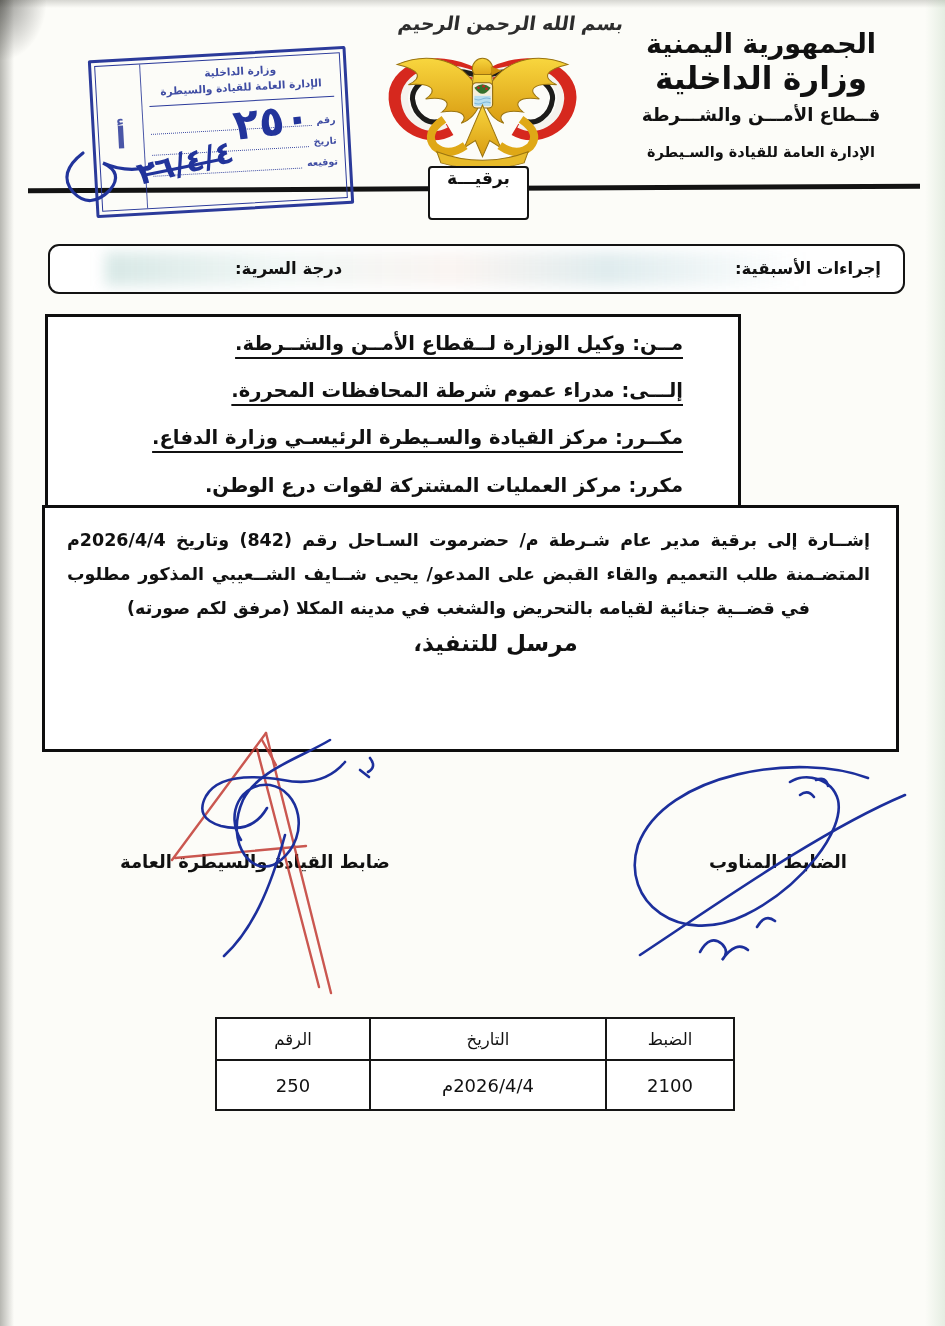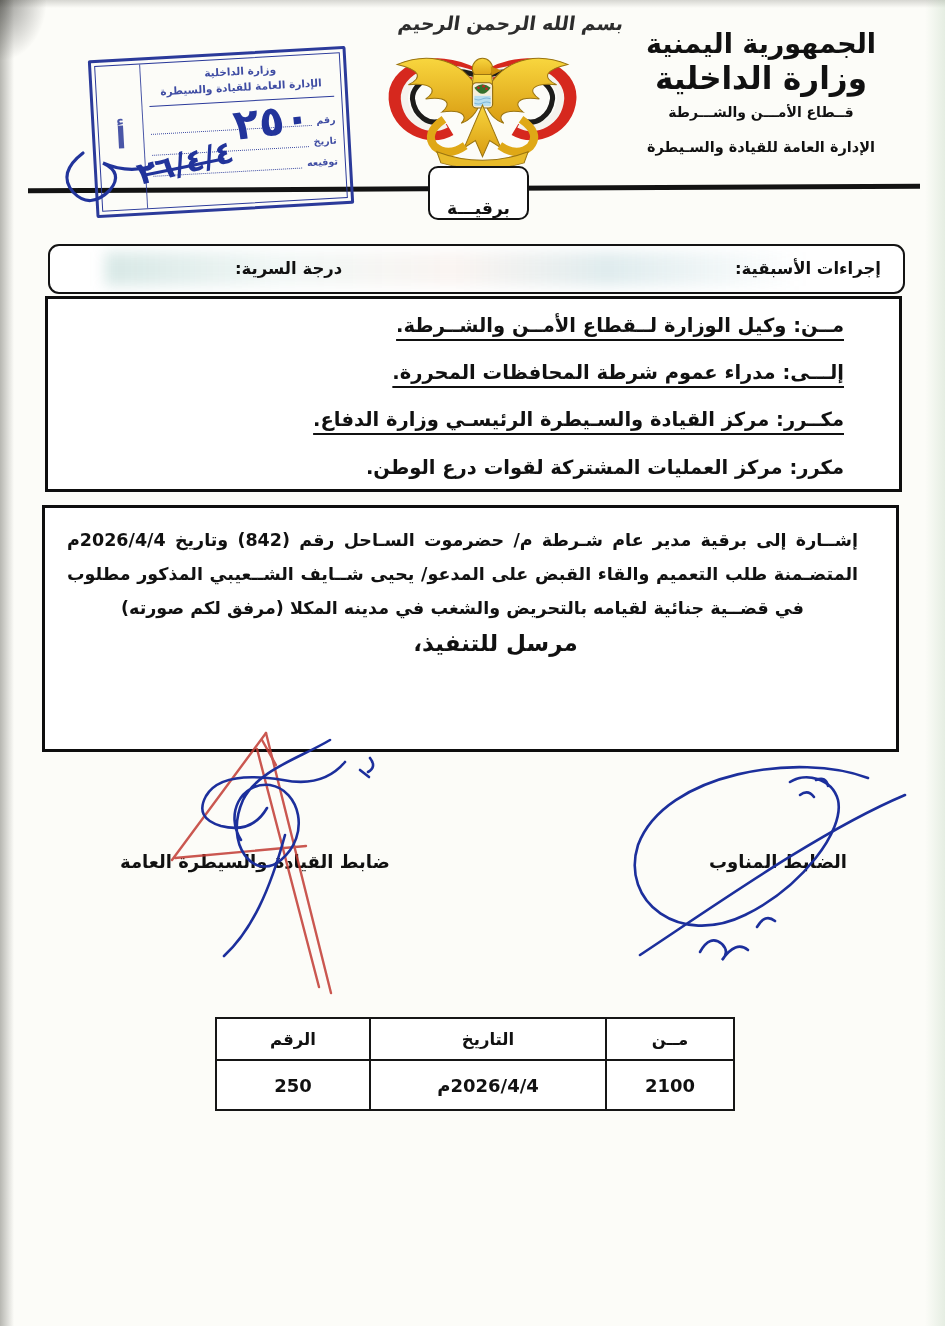--- a/index.html
+++ b/index.html
@@ -17,21 +17,21 @@
     background:radial-gradient(ellipse at 0 0,rgba(40,40,36,.5),transparent 72%);z-index:9;}
   .edge-right{position:absolute;right:0;top:0;width:20px;height:100%;
     background:linear-gradient(270deg,rgba(176,204,176,.30),transparent);z-index:9;}
 
   .bismillah{position:absolute;left:398px;top:12px;width:226px;text-align:center;
     font-size:19px;font-weight:bold;color:#2d2d2d;transform:skewX(-8deg);}
 
   .letterhead{position:absolute;right:50px;top:28px;width:268px;text-align:center;direction:rtl;}
   .lh-country{font-size:27px;font-weight:bold;line-height:1.15;}
   .lh-ministry{font-size:31px;font-weight:bold;line-height:1.1;margin-top:2px;}
-  .lh-sector{font-size:14px;font-weight:bold;margin-top:9px;}
+  .lh-sector{font-size:18px;font-weight:bold;margin-top:9px;}
   .lh-admin{font-size:14.5px;font-weight:bold;margin-top:19px;}
 
   .emblem{position:absolute;left:380px;top:38px;width:205px;height:134px;}
 
   
   .stamp-wrap{position:absolute;left:92px;top:53px;width:258px;height:158px;
     transform:rotate(-3.2deg);z-index:3;}
   .stamp-outer{border:3.5px solid #2b3a9a;height:100%;box-sizing:border-box;padding:3px;border-radius:2px;}
   .stamp-inner{border:1.5px solid #2b3a9a;height:100%;box-sizing:border-box;display:flex;}
   .stamp-left{width:44px;border-right:1.5px solid #2b3a9a;display:flex;align-items:center;
@@ -42,53 +42,53 @@
   .stamp-div{border-top:1.5px solid #2b3a9a;margin:5px 0 7px;}
   .stamp-row{display:flex;align-items:flex-end;gap:5px;color:#2b3a9a;font-size:9.5px;
     font-weight:bold;margin-top:10px;opacity:.9;}
   .stamp-leader{flex:1;border-bottom:1.2px dotted #2b3a9a;height:9px;}
   .stamp-ink{position:absolute;left:25px;top:55px;width:350px;height:180px;z-index:4;pointer-events:none;}
 
   .thick-rule{position:absolute;left:28px;top:186px;width:892px;height:5px;background:#131313;
     transform:rotate(-.3deg);z-index:2;}
 
   .telegram-box{position:absolute;left:428px;top:166px;width:97px;height:50px;background:#fff;
-    border:2.5px solid #131313;border-radius:10px;display:flex;align-items:flex-end;justify-content:center;
+    border:2.5px solid #131313;border-radius:4px;display:flex;align-items:flex-start;justify-content:center;
     font-size:17px;font-weight:bold;z-index:5;}
 
   .meta-box{position:absolute;left:48px;top:244px;width:857px;height:50px;box-sizing:border-box;
     border:2.5px solid #131313;border-radius:11px;background:#fff;overflow:hidden;}
   .meta-smudge{position:absolute;left:55px;top:6px;width:700px;height:34px;filter:blur(7px);
     background:linear-gradient(90deg,rgba(74,150,140,.22),rgba(120,180,165,.10) 25%,
       rgba(190,120,80,.08) 50%,rgba(80,150,160,.18) 72%,rgba(80,150,160,0));}
   .meta-precedence{position:absolute;right:22px;top:13px;font-size:16.5px;font-weight:bold;direction:rtl;}
   .meta-secrecy{position:absolute;left:185px;top:13px;font-size:16.5px;font-weight:bold;direction:rtl;}
 
-  .routing-box{position:absolute;left:45px;top:296px;width:857px;height:196px;box-sizing:border-box;
+  .routing-box{position:absolute;left:45px;top:314px;width:696px;height:196px;box-sizing:border-box;
     border:3px solid #0e0e0e;background:#fff;direction:rtl;}
   .route-line{position:absolute;right:55px;font-size:19.5px;font-weight:bold;white-space:nowrap;}
   .route-line.u{text-decoration:underline;text-underline-offset:7px;text-decoration-thickness:2px;}
   .rl0{top:15px;} .rl1{top:62px;} .rl2{top:109px;} .rl3{top:157px;}
 
   .body-box{position:absolute;left:42px;top:505px;width:857px;height:247px;box-sizing:border-box;
     border:3px solid #0e0e0e;background:#fff;direction:rtl;}
-  .body-par{padding:15px 38px 0 22px;font-size:17.5px;font-weight:bold;line-height:1.95;
+  .body-par{padding:15px 26px 0 22px;font-size:17.5px;font-weight:bold;line-height:1.95;
     text-align:justify;text-align-last:center;}
   .body-instruction{margin-top:9px;text-align:center;font-size:18px;font-weight:bold;}
   .body-dispatch{margin-top:5px;text-align:center;font-size:23px;font-weight:bold;
     transform:translateX(25px);}
 
   .sig-layer{position:absolute;left:0;top:690px;width:945px;height:340px;z-index:6;pointer-events:none;}
   .sig-title-left{position:absolute;left:110px;top:851px;width:290px;text-align:center;
     font-size:18px;font-weight:bold;direction:rtl;z-index:5;}
   .sig-title-right{position:absolute;left:683px;top:851px;width:190px;text-align:center;
     font-size:18px;font-weight:bold;direction:rtl;z-index:5;}
 
   table.footer{position:absolute;left:215px;top:1017px;border-collapse:collapse;z-index:2;}
-  table.footer td{border:2.5px solid #161616;text-align:center;font-weight:bold;background:#fff;margin-left:48px;}
+  table.footer td{border:2.5px solid #161616;text-align:center;font-weight:normal;background:#fff;margin-left:48px;}
   td.c-time{width:124px;} td.c-date{width:232px;} td.c-num{width:150px;}
   tr.hd td{height:38px;font-size:16.5px;}
   tr.vl td{height:46px;font-size:18px;}
 </style>
 </head>
 <body>
 
 <div id="canvas">
 
   <div class="edge-left"></div>
@@ -236,21 +236,21 @@
       <path d="M700,262 q10,-18 22,-8 q8,8 0,16 q14,-20 26,-10"></path>
       <path d="M757,237 q8,-14 18,-6"></path>
       <path d="M800,105 q8,-6 14,2"></path>
       <path d="M816,90 q10,-4 12,6"></path>
     </g>
   </svg>
 
   <table class="footer" dir="rtl">
     <tbody>
         <tr class="hd">
-      <td class="c-time">مــن</td>
+      <td class="c-time">الضبط</td>
       <td class="c-date">التاريخ</td>
       <td class="c-num">الرقم</td>
     </tr>
     <tr class="vl">
       <td>2100</td>
       <td>2026/4/4م</td>
       <td>250</td>
     </tr>
   </tbody>
     </table>

